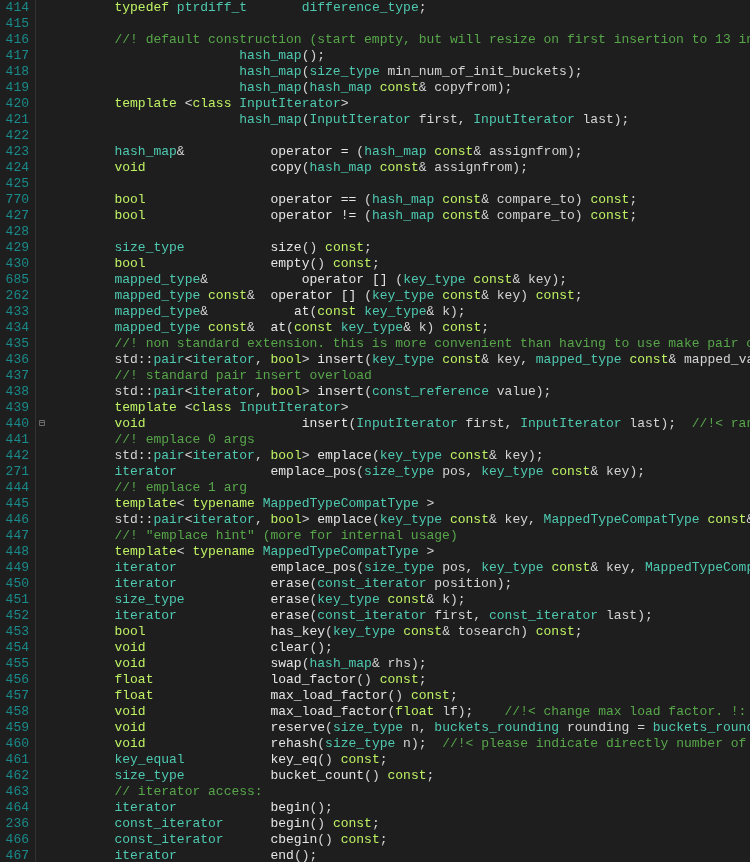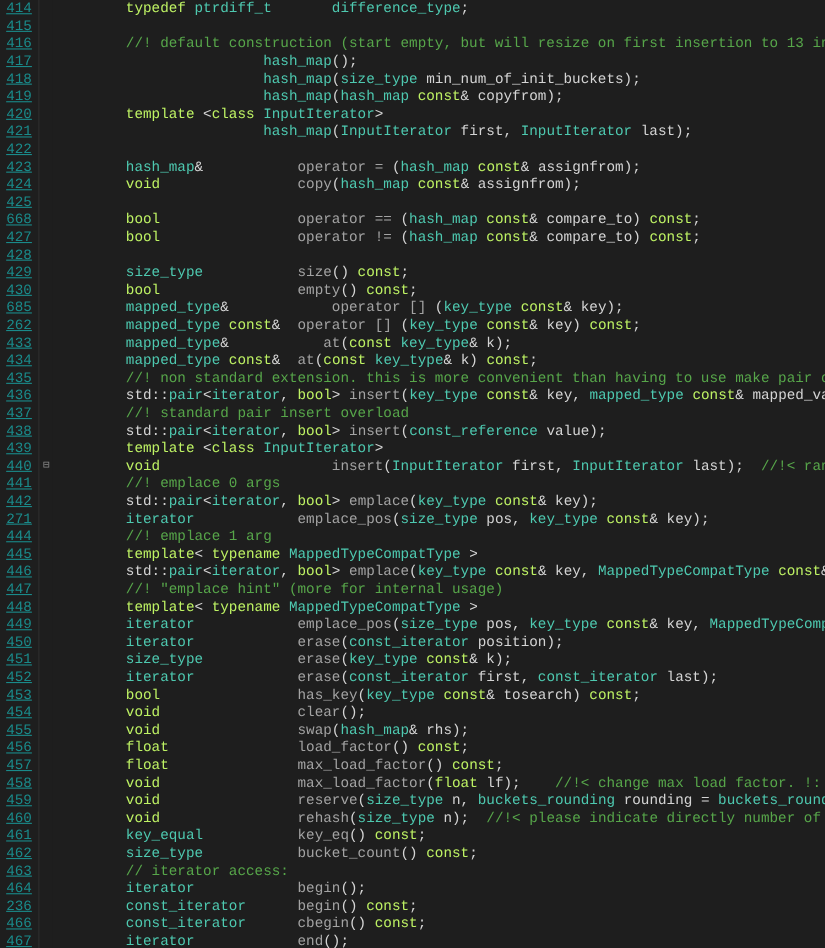--- a/index.html
+++ b/index.html
@@ -15,60 +15,59 @@
     .editor { display: flex; height: 100%; }
     .gutter {
       background: #1e1e1e;
       color: #1a8a8a;
       text-align: right;
       padding: 0 6px 0 2px;
       user-select: none;
       border-right: 1px solid #333;
       width: 36px;
       flex-shrink: 0;
-      text-decoration: underline;
     }
     .fold-gutter {
       width: 12px;
       background: #1e1e1e;
       flex-shrink: 0;
       color: #888;
       font-size: 10px;
       text-align: center;
     }
     .code {
       flex: 1;
       padding-left: 4px;
       white-space: pre;
       overflow: hidden;
     }
     .line { height: 16px; line-height: 16px; }
     .kw { color: #bef264; }        
     .type { color: #4ec9b0; }      
-    .func { color: #a3a3a3; }     
+    .func { color: #e5e5e5; }     
     .cmt { color: #57a64a; }
   </style>
 </head>
 <body>
 
 <div class="editor">
   <div class="gutter">
       <div class="line">414</div>
       <div class="line">415</div>
       <div class="line">416</div>
       <div class="line">417</div>
       <div class="line">418</div>
       <div class="line">419</div>
       <div class="line">420</div>
       <div class="line">421</div>
       <div class="line">422</div>
       <div class="line">423</div>
       <div class="line">424</div>
       <div class="line">425</div>
-      <div class="line">668</div>
+      <div class="line">770</div>
       <div class="line">427</div>
       <div class="line">428</div>
       <div class="line">429</div>
       <div class="line">430</div>
       <div class="line">685</div>
       <div class="line">262</div>
       <div class="line">433</div>
       <div class="line">434</div>
       <div class="line">435</div>
       <div class="line">436</div>

